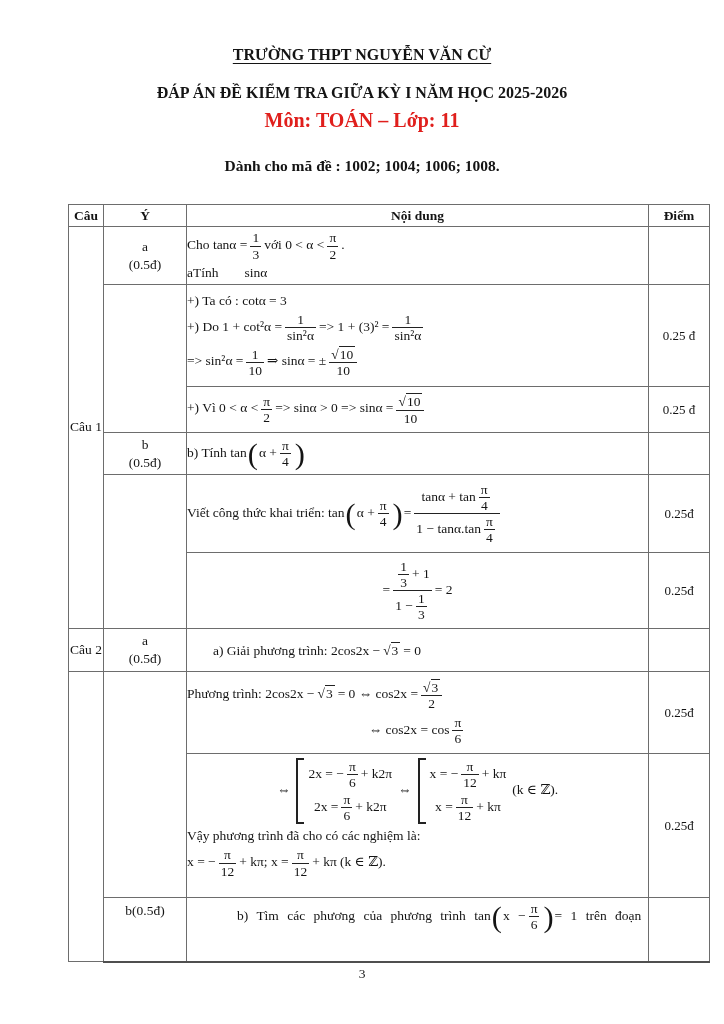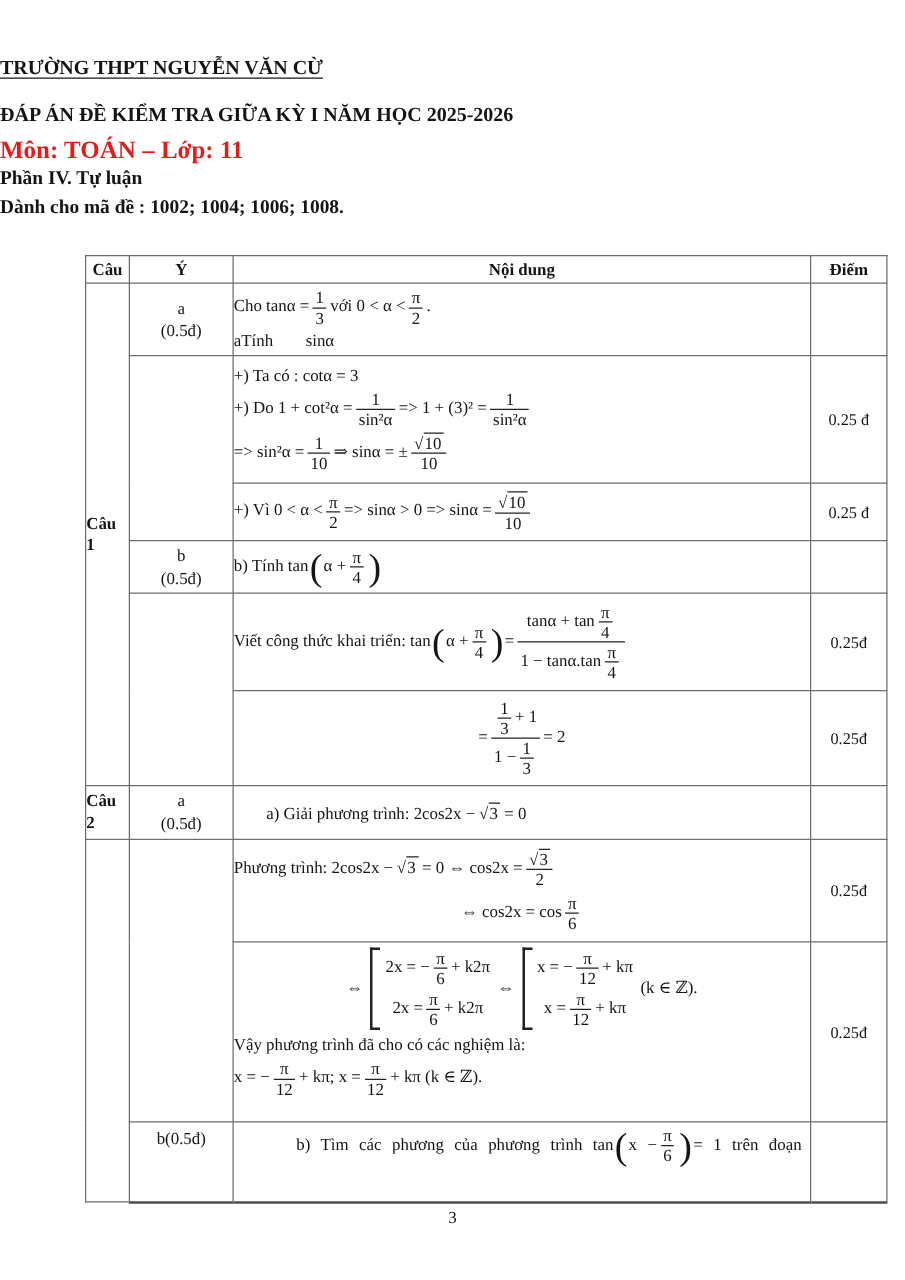--- a/index.html
+++ b/index.html
@@ -1,32 +1,32 @@
 <!DOCTYPE html>
 <html><head>
 <meta charset="utf-8">
 <style>
   html,body{margin:0;padding:0;background:#e8e8e8;}
   .page{position:relative;width:724px;height:1024px;background:#ffffff;margin:0 auto;
         font-family:"Liberation Serif","DejaVu Serif",serif;color:#141414;overflow:hidden;}
-  .hline{position:absolute;left:0;width:724px;font-weight:bold;white-space:nowrap;}
+  .hline{position:absolute;left:0;width:724px;text-align:center;font-weight:bold;white-space:nowrap;}
   .h-school{top:46px;font-size:16px;}
   .h-school span{text-decoration:underline;text-underline-offset:3px;}
   .h-title{top:84px;font-size:16px;}
   .h-subject{top:109px;font-size:20px;color:#e01f1c;}
   .h-part{top:134px;font-size:15.5px;}
   .h-codes{top:157px;font-size:15.5px;}
 
   table.answers{position:absolute;left:68px;top:204px;width:641px;border-collapse:collapse;
         table-layout:fixed;font-size:13.5px;}
   .answers td,.answers th{border:1px solid #6d6d6d;padding:0;vertical-align:middle;overflow:hidden;}
   table.answers{border:1px solid #4f4f4f;}
   .answers tr.last td{border-bottom:2px solid #4f4f4f;}
   .answers th{font-size:13.5px;font-weight:bold;}
-  .caucell{font-weight:bold;vertical-align:top;padding-top:2px;line-height:1.25;}
+  .caucell{font-weight:normal;text-align:center;vertical-align:top;padding-top:2px;line-height:1.25;}
   .ycell{text-align:center;vertical-align:middle;line-height:1.3;}
   .ycell.vtop{vertical-align:top;padding-top:4px;}
   .nd{padding:2px 6px 2px 8px;vertical-align:middle;}
   .nd.vtop{vertical-align:top;}
   .diem{vertical-align:top;text-align:center;padding-top:3px;font-size:13px;}
   .line{margin:3px 0;white-space:nowrap;}
   .line.ctr{text-align:center;}
   .indent1{padding-left:6px;margin-left:20px;}
   .r10line{padding-left:50px;word-spacing:5px;}
 
@@ -45,21 +45,20 @@
   .pageno{position:absolute;top:966px;left:0;width:724px;text-align:center;font-size:13.5px;}
 </style>
 </head>
 <body>
 
 <div class="page">
 
   <div class="hline h-school"><span>TRƯỜNG THPT NGUYỄN VĂN CỪ</span></div>
   <div class="hline h-title">ĐÁP ÁN ĐỀ KIỂM TRA GIỮA KỲ I NĂM HỌC 2025-2026</div>
   <div class="hline h-subject">Môn: TOÁN – Lớp: 11</div>
-  <div class="hline h-part">Phần IV. Tự luận</div>
   <div class="hline h-codes">Dành cho mã đề : 1002; 1004; 1006; 1008.</div>
 
   <table class="answers">
     <colgroup>
         <col style="width:35px">
         <col style="width:83px">
         <col style="width:462px">
         <col style="width:61px">
       </colgroup>
 

